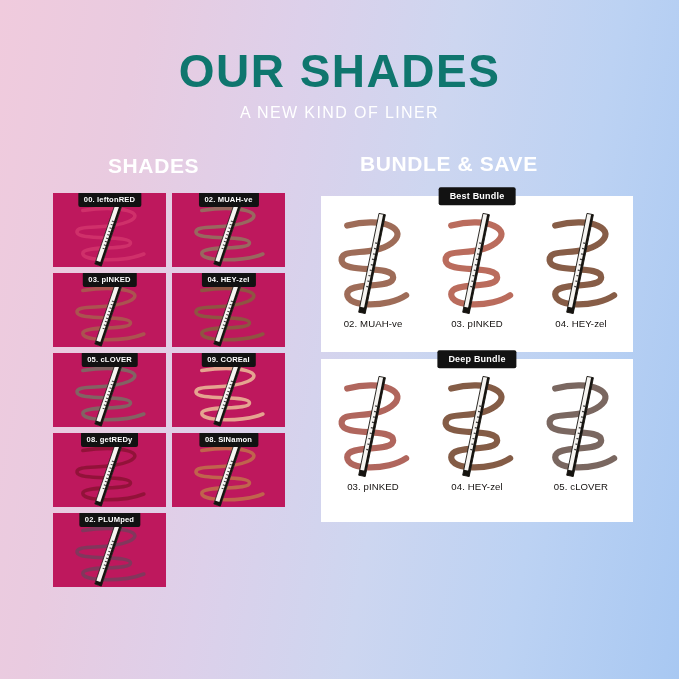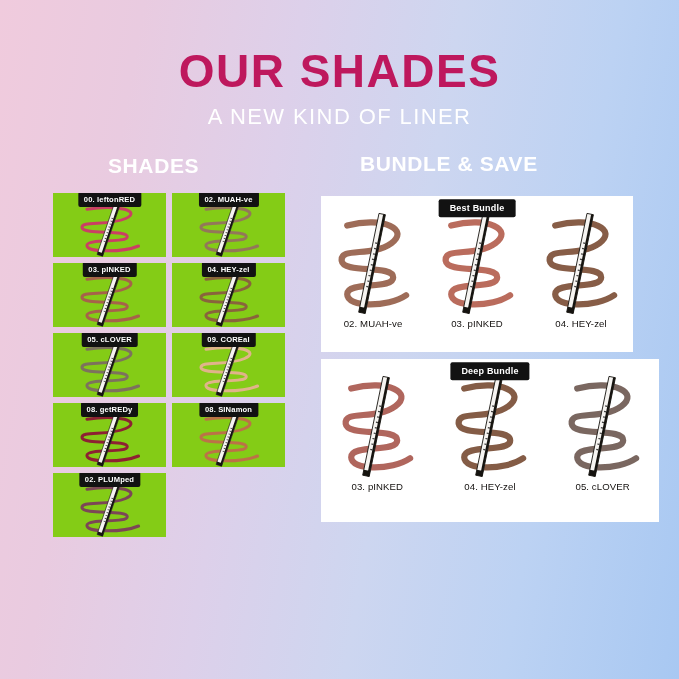--- a/index.html
+++ b/index.html
@@ -7,70 +7,70 @@
     width:679px;height:679px;overflow:hidden;
     font-family:"Liberation Sans", sans-serif;
     background:linear-gradient(100deg,#f0cbdd 0%,#e9cbe0 18%,#ddd0ea 38%,#cdd6f0 58%,#bcd2f3 78%,#a8c8f2 100%);
     position:relative;
   }
   .page{position:absolute;inset:0;}
 
   
   .header{position:absolute;left:0;right:0;top:48px;text-align:center;}
   .title{
-    font-size:46px;font-weight:700;color:#be185d;letter-spacing:1.5px;
+    font-size:46px;font-weight:700;color:#0f766e;letter-spacing:1.5px;
     line-height:1;margin:0;
     font-family:"Liberation Sans", sans-serif;
   }
   .subtitle{
-    font-size:22px;font-weight:400;color:#ffffff;letter-spacing:1.4px;
+    font-size:16px;font-weight:400;color:#ffffff;letter-spacing:1.4px;
     margin-top:10px;
   }
 
   
   .sec-head{
     position:absolute;font-size:21px;font-weight:700;color:#ffffff;
     letter-spacing:.6px;
   }
   #shades-head{left:108px;top:154px;}
   #bundle-head{left:360px;top:152px;}
 
   
   .shades-grid{
     position:absolute;left:53px;top:193px;
     width:232px;
     display:grid;grid-template-columns:113px 113px;
     column-gap:6px;row-gap:6px;
   }
   .shade-card{
-    position:relative;background:#84cc16;height:64px;
+    position:relative;background:#be185d;height:74px;
     overflow:hidden;
   }
   .badge{
     position:absolute;left:50%;transform:translateX(-50%);
     top:-1px;
     background:#121212;color:#ffffff;
     font-size:7.6px;font-weight:700;letter-spacing:.15px;
     padding:2.5px 6px 3px 6px;border-radius:2px;white-space:nowrap;
     z-index:4;
   }
   .swatch-wrap{
     position:absolute;left:0;right:0;top:9px;bottom:0;
   }
   .swatch-wrap svg{display:block;width:100%;height:100%;}
 
   
   .bundle-panel{
     position:absolute;background:#ffffff;
   }
   #panel-best{left:321px;top:196px;width:312px;height:156px;}
-  #panel-deep{left:321px;top:359px;width:312px;height:163px;padding-left:26px;}
+  #panel-deep{left:321px;top:359px;width:312px;height:163px;}
   .panel-badge{
     position:absolute;left:50%;transform:translate(-50%,-50%);
-    top:12px;
+    top:0;
     background:#121212;color:#ffffff;
     font-size:9px;font-weight:700;letter-spacing:.2px;
     padding:3.5px 11px 4px 11px;border-radius:2px;white-space:nowrap;
     z-index:6;
   }
   .bundle-row{
     position:absolute;left:0;right:0;top:16px;bottom:0;
     display:flex;justify-content:space-around;align-items:flex-start;
   }
   .bundle-item{

